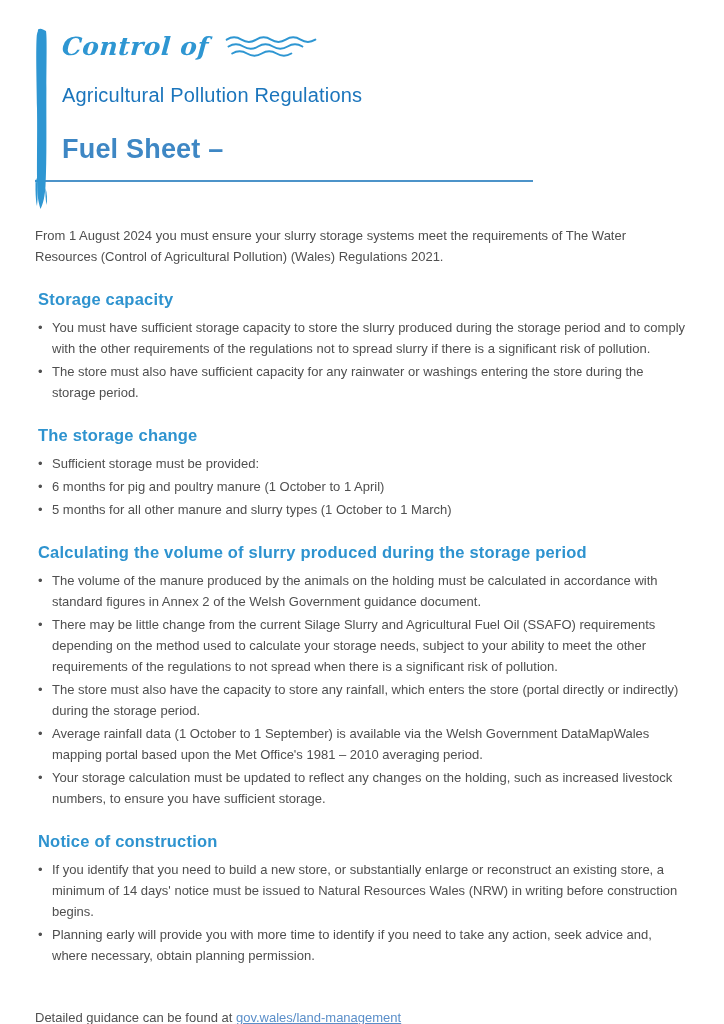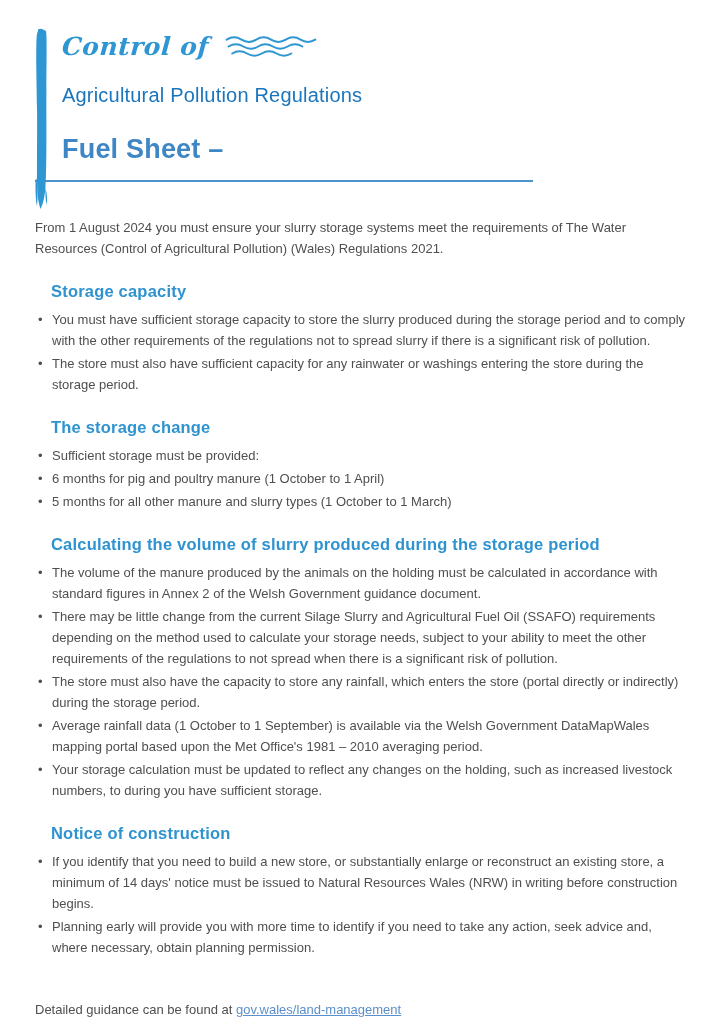--- a/index.html
+++ b/index.html
@@ -76,25 +76,25 @@
     border-top: 2px solid var(--divider-blue, #4c93c9);
   }
   
   .content {
     padding: 27px 34px 0 35px;
     color: var(--body-text, #4f4f4f);
     font-size: 13px;
     line-height: 21px;
   }
   .intro {
-    margin: 8px 0 2px 0;
+    margin: 16px 0 2px 0;
     max-width: 660px;
   }
   .section-heading {
-    margin: 20px 0 6px 16px;
+    margin: 20px 0 6px 3px;
     font-size: 16.5px;
     line-height: 24px;
     font-weight: 700;
     color: var(--heading-blue, #2e93cf);
     letter-spacing: 0.2px;
   }
   ul.bullets {
     list-style: none;
     margin: 0;
     padding: 0;
@@ -204,21 +204,21 @@
             <li class="bullet">
               <span class="dot">•</span>
               <span class="bullet-text">The store must also have the capacity to store any rainfall, which enters the store (portal directly or indirectly) during the storage period.</span>
             </li>
             <li class="bullet">
               <span class="dot">•</span>
               <span class="bullet-text">Average rainfall data (1 October to 1 September) is available via the Welsh Government DataMapWales mapping portal based upon the Met Office's 1981 – 2010 averaging period.</span>
             </li>
             <li class="bullet">
               <span class="dot">•</span>
-              <span class="bullet-text">Your storage calculation must be updated to reflect any changes on the holding, such as increased livestock numbers, to during you have sufficient storage.</span>
+              <span class="bullet-text">Your storage calculation must be updated to reflect any changes on the holding, such as increased livestock numbers, to ensure you have sufficient storage.</span>
             </li>
           </ul>
         </section>
         <section class="doc-section">
           <h2 class="section-heading">Notice of construction</h2>
           <ul class="bullets">
             <li class="bullet">
               <span class="dot">•</span>
               <span class="bullet-text">If you identify that you need to build a new store, or substantially enlarge or reconstruct an existing store, a minimum of 14 days' notice must be issued to Natural Resources Wales (NRW) in writing before construction begins.</span>
             </li>

